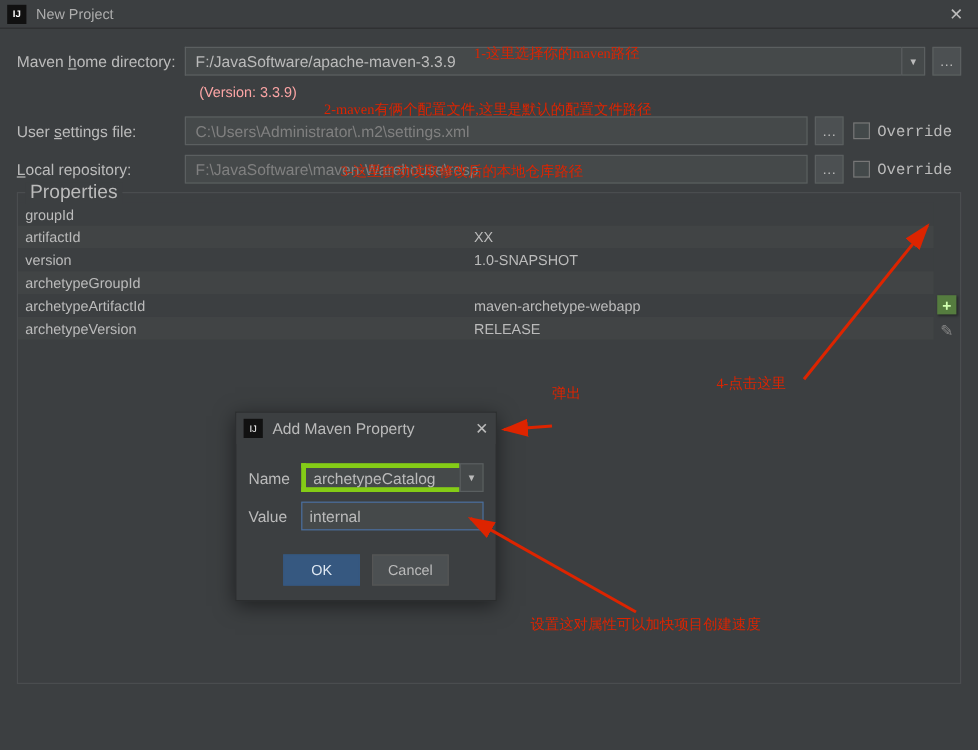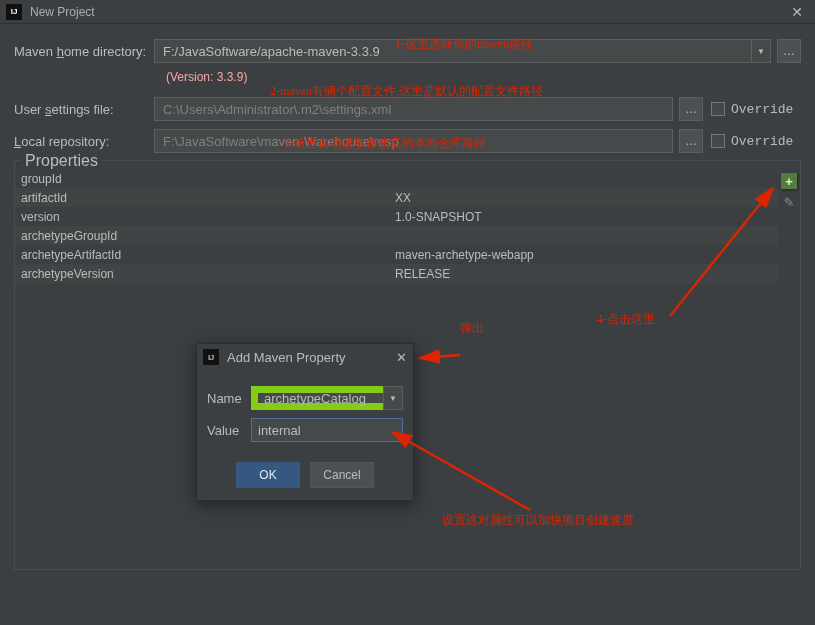--- a/index.html
+++ b/index.html
@@ -76,21 +76,21 @@
   .props-wrap {
     margin-top: 6px;
     border: 1px solid #4a4d4f;
     position: relative;
     background: #3c3f41;
   }
   .props-title {
     position: absolute; top: -9px; left: 6px; background: #3c3f41;
     color: #bbbbbb; font-size: 16px; padding: 0 4px;
   }
-  .props-body { display: flex; }
+  .props-body { display: flex; align-items: flex-end; }
   .props-table { flex: 1; }
   .props-table .trow {
     display: flex; height: 19px; align-items: center;
     font-size: 12px;
   }
   .props-table .trow:nth-child(odd)  { background: #3c3f41; }
   .props-table .trow:nth-child(even) { background: #414445; }
   .tcell.k { width: 380px; padding-left: 6px; }
   .tcell.v { flex: 1; }
   .props-tools { width: 22px; padding-top: 4px; display: flex; flex-direction: column; gap: 6px; align-items: center; }
@@ -112,21 +112,21 @@
   .dialog .dtitlebar {
     height: 26px; display: flex; align-items: center; padding: 0 6px;
     background: #3c3f41;
   }
   .dialog .dtitlebar .icon { width: 16px; height: 16px; background: #111; color:#fff; font-size:8px; display:flex;align-items:center;justify-content:center; margin-right:8px; }
   .dialog .dclose { margin-left: auto; font-size: 13px; color: #bbbbbb; }
   .dialog .dbody { padding: 14px 10px 6px; }
   .dialog .drow { display: flex; align-items: center; height: 28px; margin-bottom: 4px; }
   .dialog .dlabel { width: 44px; }
   .dialog .dfield {
-    flex: 1; height: 24px; border: 7px solid #84cc16; background: #45494a;
+    flex: 1; height: 24px; border: 4px solid #84cc16; background: #45494a;
     color: #bbbbbb; padding: 2px 6px; display: flex; align-items: center;
   }
   .dialog .dselect { display: flex; flex: 1; }
   .dialog .dselect .dfield { border-right: none; }
   .dialog .dselect .dcaret { width: 20px; height: 24px; border: 1px solid #5a5f60; background: #45494a; display:flex;align-items:center;justify-content:center; font-size:8px; }
   .dialog .dfield.active { border: 1px solid #4a6f9e; }
   .dialog .dbuttons { display: flex; justify-content: center; gap: 10px; padding: 8px 0 12px; }
   .btn {
     min-width: 64px; height: 26px; border: 1px solid #555;
     background: #4c5052; color: #bbbbbb; display: inline-flex;

